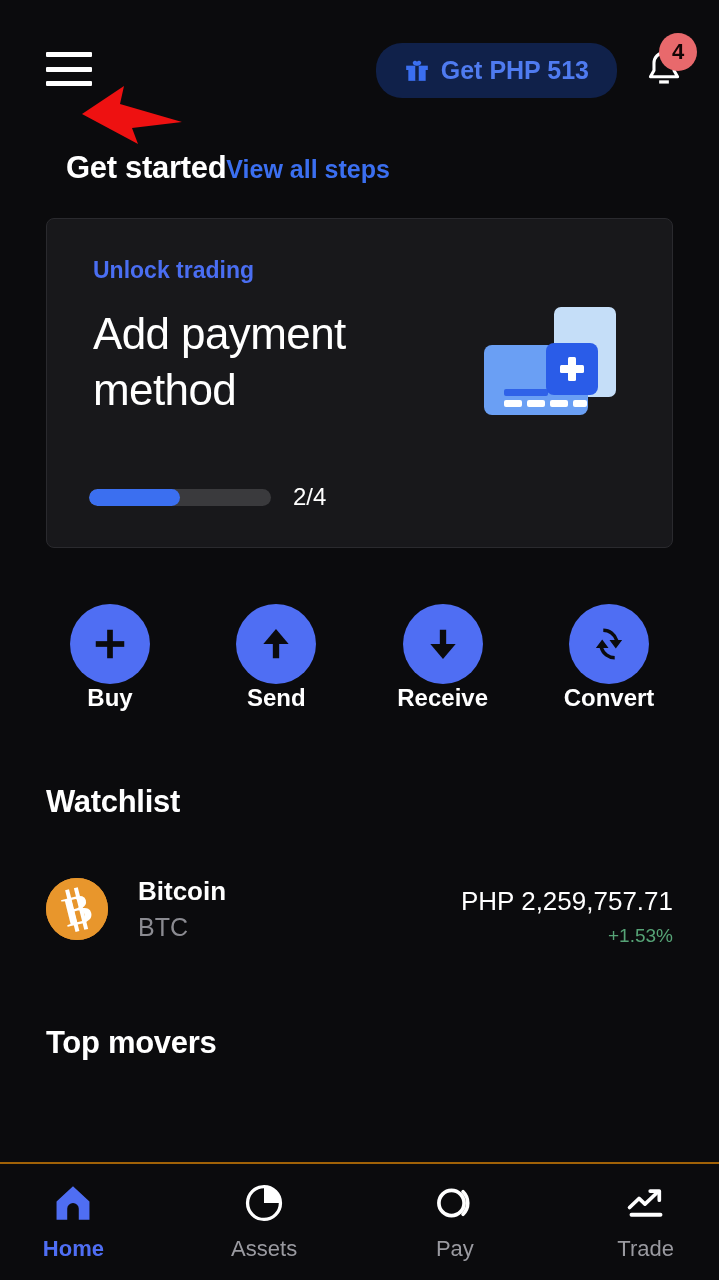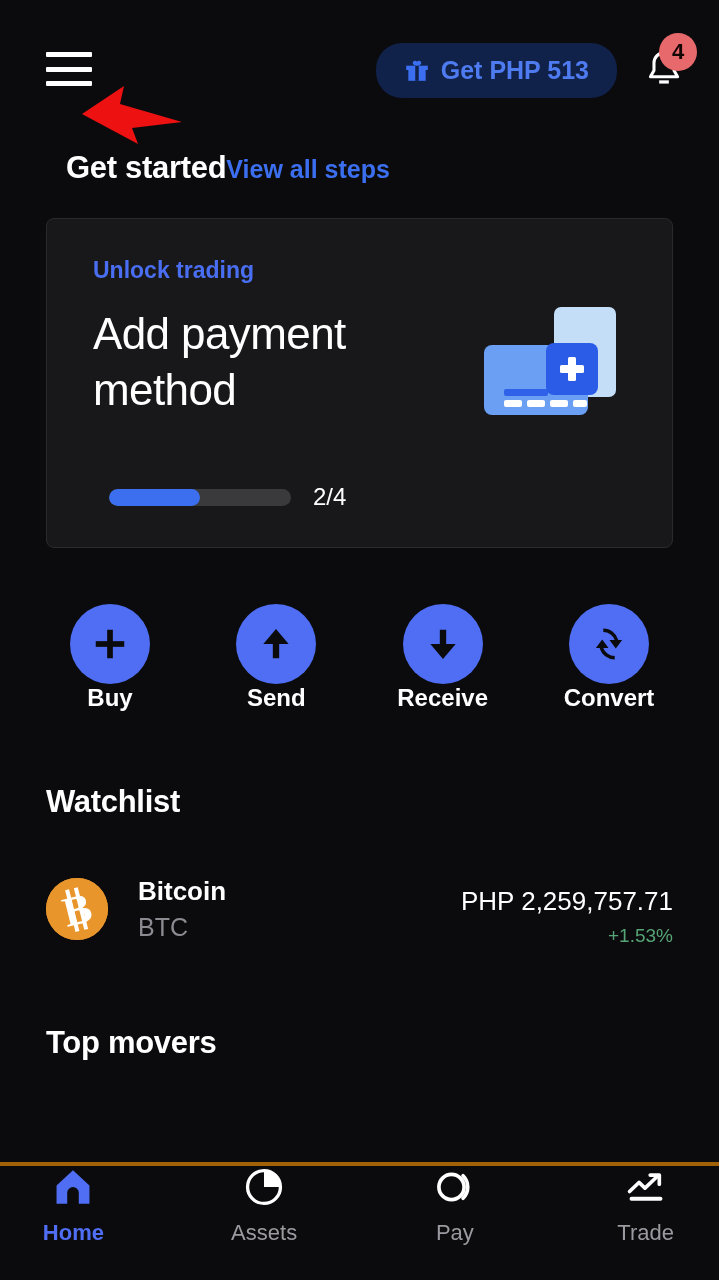--- a/index.html
+++ b/index.html
@@ -91,21 +91,21 @@
     padding:38px 46px 20px;
     height:330px;
   }
   .gs-kicker { color:#4a6ef2; font-size:23px; font-weight:700; }
   .gs-title {
     color:#fff; font-size:44px; font-weight:500; line-height:1.27;
     letter-spacing:-.6px; margin-top:22px; max-width:340px;
   }
   .gs-progress-row {
     display:flex; align-items:center; gap:22px;
-    position:absolute; left:62px; bottom:36px;
+    position:absolute; left:42px; bottom:36px;
   }
   .bar-track {
     width:182px; height:17px; border-radius:10px; background:#3a3a3d;
     overflow:hidden;
   }
   .bar-fill { height:100%; background:#3b6ff0; border-radius:10px; }
   .bar-count { color:#ffffff; font-size:24px; }
   .gs-art {
     position:absolute; right:42px; top:86px;
     width:148px; height:122px;
@@ -150,23 +150,23 @@
   .coin-price { color:#ffffff; font-size:26px;margin-top:16px; }
   .coin-change { color:#56a376; font-size:19px; }
 
   
   .movers-wrap { padding:78px 46px 0; }
 
   
   .bottom-nav {
     margin-top:auto;
     height:118px; flex:0 0 118px;
-    border-top:4px solid #a16207;
+    border-top:2px solid #a16207;
     background:#0b0b0d;
-    display:flex; align-items:flex-start;gap:44px;
+    display:flex; align-items:center;gap:44px;
   }
   .nav-item {
     flex:1; display:flex; flex-direction:column;
     align-items:center; gap:12px;
   }
   .nav-item svg { width:42px; height:42px; display:block; }
   .nav-label { font-size:22px; color:#9a9aa0; }
   .nav-item.active .nav-label { color:#4f6ef3; font-weight:700; }
 </style>
 </head>

